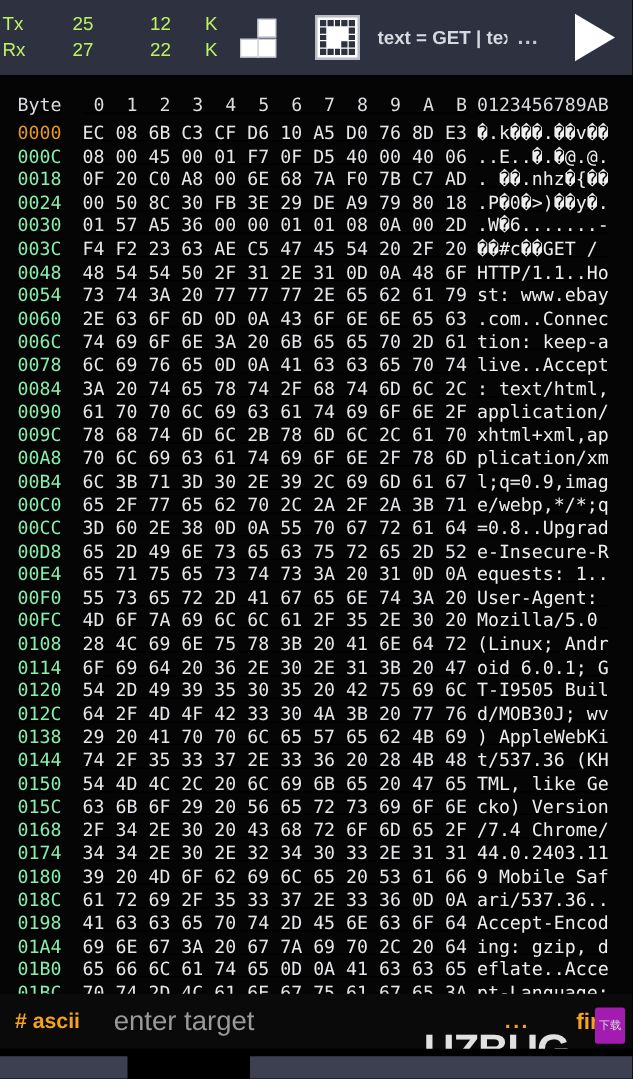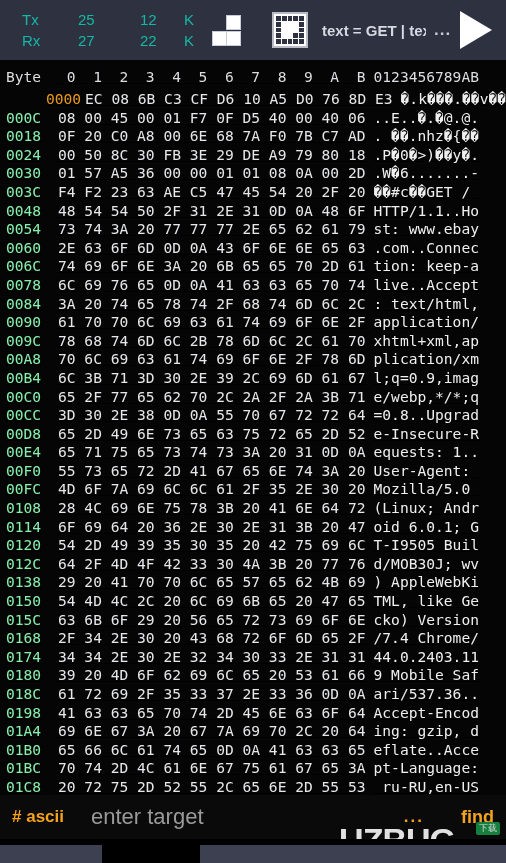--- a/index.html
+++ b/index.html
@@ -12,22 +12,22 @@
   #app { position: relative; width: 506px; height: 863px; background: #050505; }
 
   
   .topbar {
     height: 60px; background: #2e3240;
     display: flex; align-items: center; position: relative;
   }
   .txrx {
     display: grid; grid-template-columns: 56px 62px 44px 22px;
     font-family: "Liberation Sans", sans-serif;
-    font-size: 15px; color: #14b8a6; line-height: 21px;
-    padding-left: 22px;
+    font-size: 15px; color: #bef264; line-height: 21px;
+    padding-left: 2px;
   }
   .txrx span { white-space: nowrap; }
   .txrx .lbl { font-weight: 400; }
   .txrx .num { text-align: left; }
 
   
   .blocks-icon { width: 42px; height: 34px; position: relative; margin-left: 6px; }
   .blocks-icon i { position: absolute; background: #ffffff; display: block;
                    border: 1px solid #c9ccd6; }
   .blocks-icon i.b1 { width: 15px; height: 15px; left: 14px; top: 2px; }
@@ -57,29 +57,29 @@
   }
   .play-btn {
     position: absolute; right: 14px; top: 50%; transform: translateY(-50%);
     width: 0; height: 0;
     border-top: 19px solid transparent;
     border-bottom: 19px solid transparent;
     border-left: 32px solid #ffffff;
   }
 
   
-  .hexwrap { background: #050505; padding: 0; text-decoration: underline; }
+  .hexwrap { background: #050505; padding: 8px; text-decoration: underline; }
   .hexrow {
     display: flex; align-items: baseline;
     font-family: "DejaVu Sans Mono", monospace;
     font-size: 14.6px; line-height: 18.6px;
     white-space: pre;
   }
   .hexrow .off { width: 58px; padding-left: 6px; color: #86efac; }
-  .hexrow.first .off { color: #e8991c; margin-left: 40px; }
+  .hexrow.first .off { color: #e8991c; }
   .hexrow .hdr-off { width: 58px; padding-left: 6px; color: #dcdde1; }
   .hexrow .bytes { color: #e6e7ea; letter-spacing: 0px; }
   .hexrow .hdr-bytes { color: #dcdde1; }
   .hexrow .asc { color: #efefef; margin-left: 8px; }
   .hexrow .hdr-asc { color: #dcdde1; margin-left: 8px; }
   .headerrow { font-size: 14.6px; line-height: 26px; padding-top: 4px; }
 
   
   .bottombar {
     position: absolute; left: 0; right: 0; bottom: 24px; height: 44px;
@@ -119,22 +119,22 @@
     pointer-events: none; white-space: nowrap;
     line-height: 1;
   }
   .watermark .w-small { font-size: 21px; font-weight: bold; letter-spacing: -0.5px; }
   .watermark .w-big { font-size: 34px; font-weight: bold; letter-spacing: -1px;
                       color: rgba(255,255,255,0.88); }
   .watermark .w-dot { font-size: 21px; font-weight: bold; }
   .wm-badge {
     position: absolute; right: 6px; bottom: 28px;
     font-family: "Liberation Sans", sans-serif;
-    font-size: 9px; color: #d8d8d8; background: #15803d;
-    padding: 0 3px; border-radius: 2px;
+    font-size: 9px; color: #d8d8d8; background: #a21caf;
+    padding: 8px 3px; border-radius: 2px;
   }
 </style>
 </head>
 <body>
 
 <div id="app">
 
   <div class="topbar">
 
     <div class="txrx">
@@ -200,30 +200,31 @@
       <div class="hexrow"><span class="off">0054</span><span class="bytes">73 74 3A 20 77 77 77 2E 65 62 61 79</span><span class="asc">st: www.ebay</span></div>
       <div class="hexrow"><span class="off">0060</span><span class="bytes">2E 63 6F 6D 0D 0A 43 6F 6E 6E 65 63</span><span class="asc">.com..Connec</span></div>
       <div class="hexrow"><span class="off">006C</span><span class="bytes">74 69 6F 6E 3A 20 6B 65 65 70 2D 61</span><span class="asc">tion: keep-a</span></div>
       <div class="hexrow"><span class="off">0078</span><span class="bytes">6C 69 76 65 0D 0A 41 63 63 65 70 74</span><span class="asc">live..Accept</span></div>
       <div class="hexrow"><span class="off">0084</span><span class="bytes">3A 20 74 65 78 74 2F 68 74 6D 6C 2C</span><span class="asc">: text/html,</span></div>
       <div class="hexrow"><span class="off">0090</span><span class="bytes">61 70 70 6C 69 63 61 74 69 6F 6E 2F</span><span class="asc">application/</span></div>
       <div class="hexrow"><span class="off">009C</span><span class="bytes">78 68 74 6D 6C 2B 78 6D 6C 2C 61 70</span><span class="asc">xhtml+xml,ap</span></div>
       <div class="hexrow"><span class="off">00A8</span><span class="bytes">70 6C 69 63 61 74 69 6F 6E 2F 78 6D</span><span class="asc">plication/xm</span></div>
       <div class="hexrow"><span class="off">00B4</span><span class="bytes">6C 3B 71 3D 30 2E 39 2C 69 6D 61 67</span><span class="asc">l;q=0.9,imag</span></div>
       <div class="hexrow"><span class="off">00C0</span><span class="bytes">65 2F 77 65 62 70 2C 2A 2F 2A 3B 71</span><span class="asc">e/webp,*/*;q</span></div>
-      <div class="hexrow"><span class="off">00CC</span><span class="bytes">3D 30 2E 38 0D 0A 55 70 67 72 72 64</span><span class="asc">=0.8..Upgrad</span></div>
+      <div class="hexrow"><span class="off">00CC</span><span class="bytes">3D 60 2E 38 0D 0A 55 70 67 72 61 64</span><span class="asc">=0.8..Upgrad</span></div>
       <div class="hexrow"><span class="off">00D8</span><span class="bytes">65 2D 49 6E 73 65 63 75 72 65 2D 52</span><span class="asc">e-Insecure-R</span></div>
       <div class="hexrow"><span class="off">00E4</span><span class="bytes">65 71 75 65 73 74 73 3A 20 31 0D 0A</span><span class="asc">equests: 1..</span></div>
       <div class="hexrow"><span class="off">00F0</span><span class="bytes">55 73 65 72 2D 41 67 65 6E 74 3A 20</span><span class="asc">User-Agent: </span></div>
       <div class="hexrow"><span class="off">00FC</span><span class="bytes">4D 6F 7A 69 6C 6C 61 2F 35 2E 30 20</span><span class="asc">Mozilla/5.0 </span></div>
       <div class="hexrow"><span class="off">0108</span><span class="bytes">28 4C 69 6E 75 78 3B 20 41 6E 64 72</span><span class="asc">(Linux; Andr</span></div>
       <div class="hexrow"><span class="off">0114</span><span class="bytes">6F 69 64 20 36 2E 30 2E 31 3B 20 47</span><span class="asc">oid 6.0.1; G</span></div>
       <div class="hexrow"><span class="off">0120</span><span class="bytes">54 2D 49 39 35 30 35 20 42 75 69 6C</span><span class="asc">T-I9505 Buil</span></div>
       <div class="hexrow"><span class="off">012C</span><span class="bytes">64 2F 4D 4F 42 33 30 4A 3B 20 77 76</span><span class="asc">d/MOB30J; wv</span></div>
       <div class="hexrow"><span class="off">0138</span><span class="bytes">29 20 41 70 70 6C 65 57 65 62 4B 69</span><span class="asc">) AppleWebKi</span></div>
+      <div class="hexrow"><span class="off">0144</span><span class="bytes">74 2F 35 33 37 2E 33 36 20 28 4B 48</span><span class="asc">t/537.36 (KH</span></div>
       <div class="hexrow"><span class="off">0150</span><span class="bytes">54 4D 4C 2C 20 6C 69 6B 65 20 47 65</span><span class="asc">TML, like Ge</span></div>
       <div class="hexrow"><span class="off">015C</span><span class="bytes">63 6B 6F 29 20 56 65 72 73 69 6F 6E</span><span class="asc">cko) Version</span></div>
       <div class="hexrow"><span class="off">0168</span><span class="bytes">2F 34 2E 30 20 43 68 72 6F 6D 65 2F</span><span class="asc">/7.4 Chrome/</span></div>
       <div class="hexrow"><span class="off">0174</span><span class="bytes">34 34 2E 30 2E 32 34 30 33 2E 31 31</span><span class="asc">44.0.2403.11</span></div>
       <div class="hexrow"><span class="off">0180</span><span class="bytes">39 20 4D 6F 62 69 6C 65 20 53 61 66</span><span class="asc">9 Mobile Saf</span></div>
       <div class="hexrow"><span class="off">018C</span><span class="bytes">61 72 69 2F 35 33 37 2E 33 36 0D 0A</span><span class="asc">ari/537.36..</span></div>
       <div class="hexrow"><span class="off">0198</span><span class="bytes">41 63 63 65 70 74 2D 45 6E 63 6F 64</span><span class="asc">Accept-Encod</span></div>
       <div class="hexrow"><span class="off">01A4</span><span class="bytes">69 6E 67 3A 20 67 7A 69 70 2C 20 64</span><span class="asc">ing: gzip, d</span></div>
       <div class="hexrow"><span class="off">01B0</span><span class="bytes">65 66 6C 61 74 65 0D 0A 41 63 63 65</span><span class="asc">eflate..Acce</span></div>
       <div class="hexrow"><span class="off">01BC</span><span class="bytes">70 74 2D 4C 61 6E 67 75 61 67 65 3A</span><span class="asc">pt-Language:</span></div>

